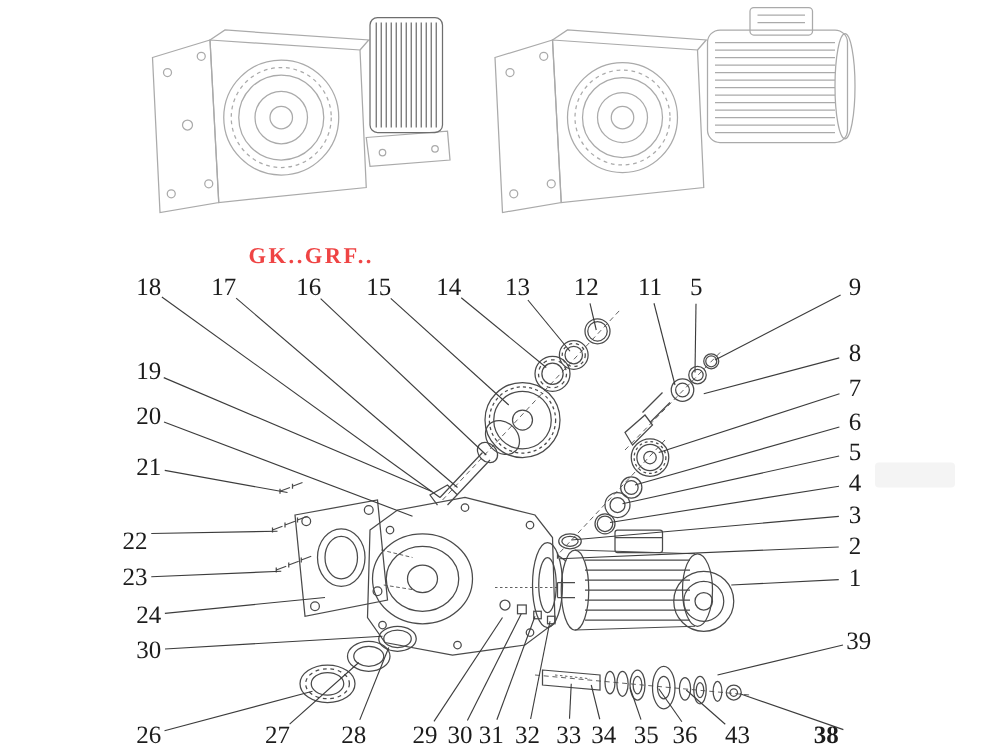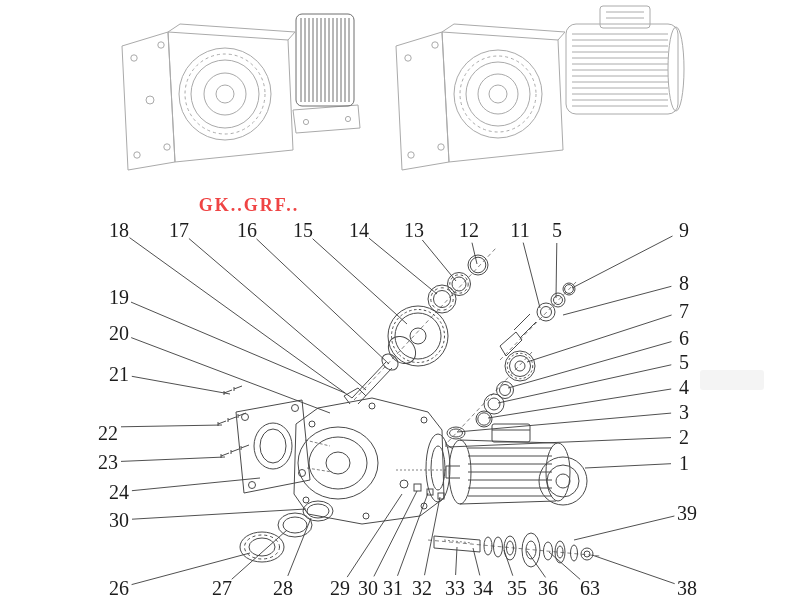--- a/index.html
+++ b/index.html
@@ -287,18 +287,18 @@
       <div class="callout-num" style="left: 222px; top: 588px;">27</div>
       <div class="callout-num" style="left: 283px; top: 588px;">28</div>
       <div class="callout-num" style="left: 340px; top: 588px;">29</div>
       <div class="callout-num" style="left: 368px; top: 588px;">30</div>
       <div class="callout-num" style="left: 393px; top: 588px; font-family: Liberation Serif, serif;">31</div>
       <div class="callout-num" style="left: 422px; top: 588px;">32</div>
       <div class="callout-num" style="left: 455px; top: 588px;">33</div>
       <div class="callout-num" style="left: 483px; top: 588px;">34</div>
       <div class="callout-num" style="left: 517px; top: 588px;">35</div>
       <div class="callout-num" style="left: 548px; top: 588px;">36</div>
-      <div class="callout-num" style="left: 590px; top: 588px;">63</div>
-      <div class="callout-num" style="left: 687px; top: 588px;">38</div>
+      <div class="callout-num" style="left: 590px; top: 588px;">43</div>
+      <div class="callout-num" style="left: 661px; top: 588px; font-weight: bold;">38</div>
       <div class="callout-num" style="left: 687px; top: 513px;">39</div>
     </div>
 
 </div>
 
 </body></html>

